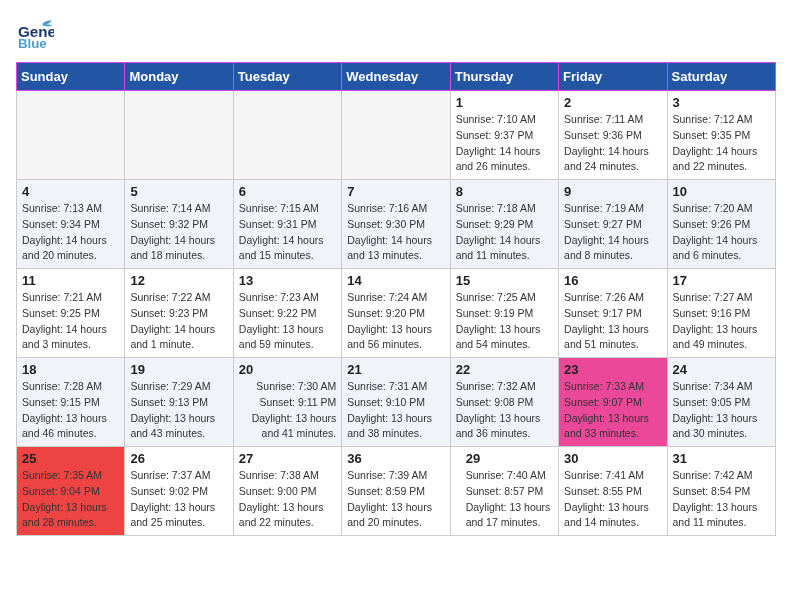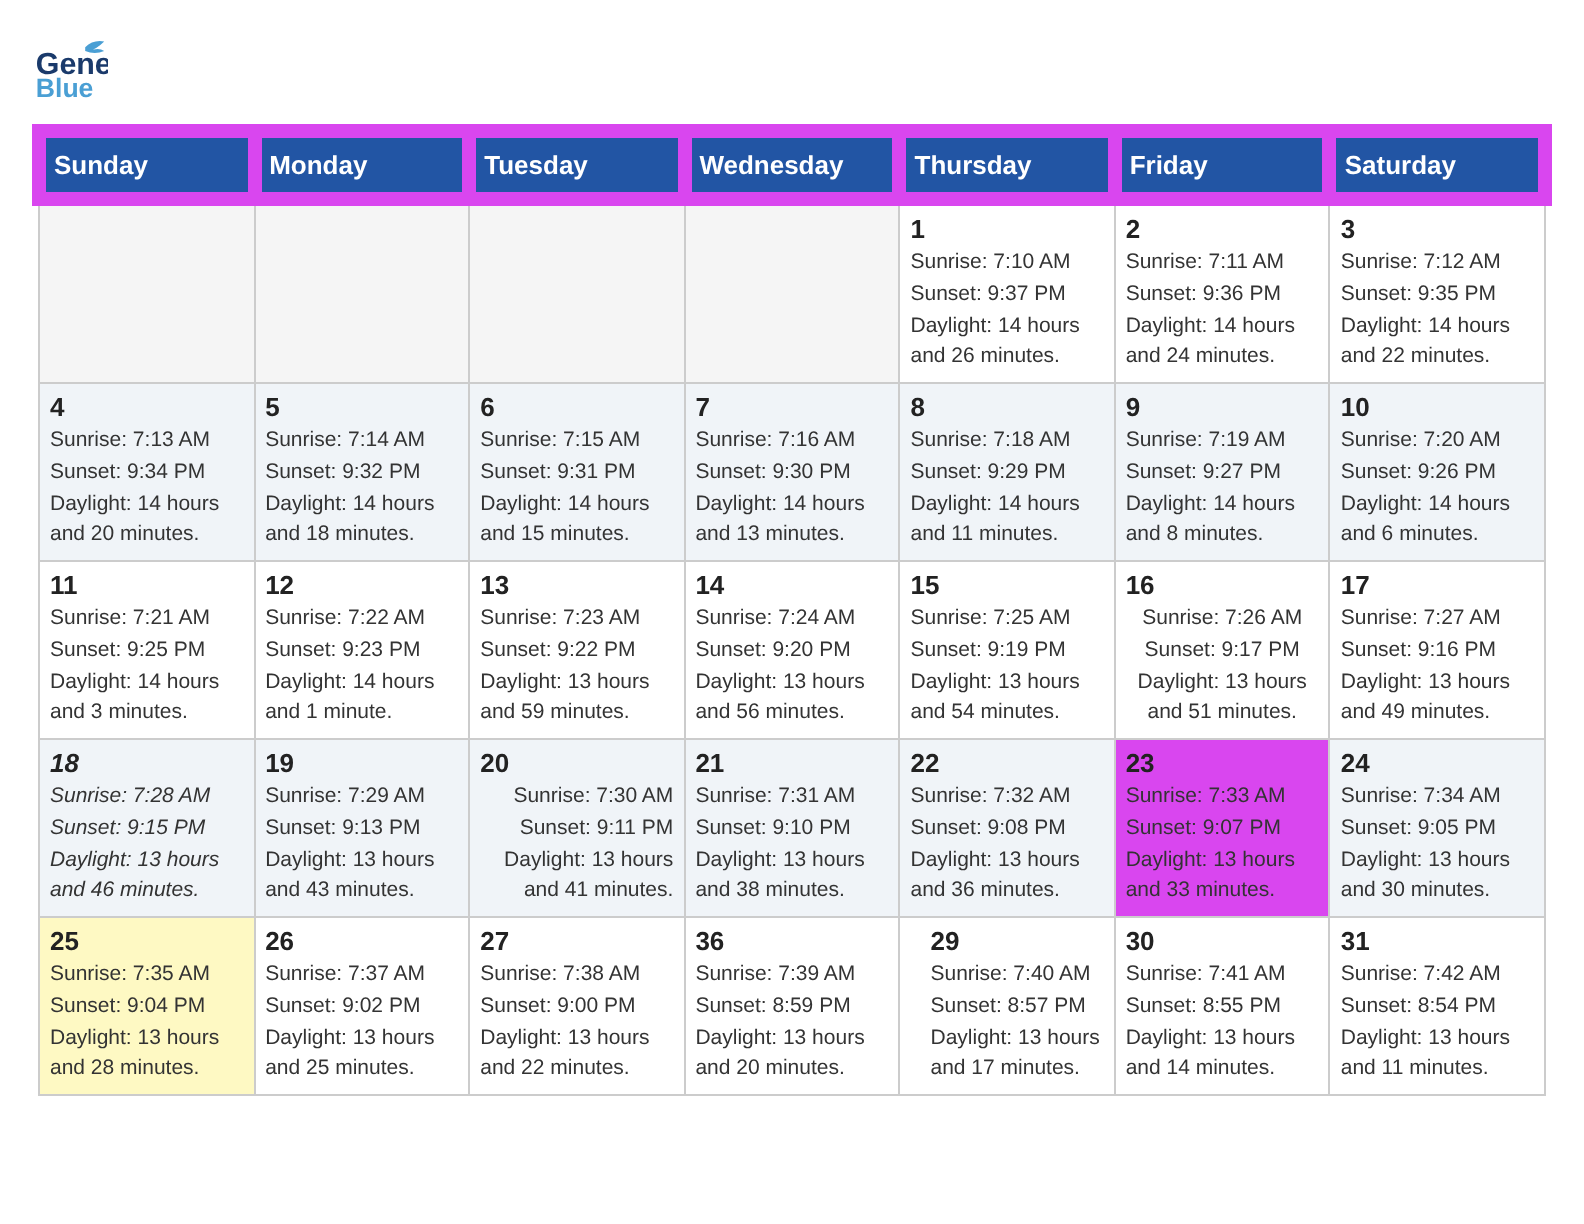--- a/index.html
+++ b/index.html
@@ -44,21 +44,21 @@
       border-collapse: collapse;
       margin-top: 8px;
     }
     .calendar th {
       background: #2255a4;
       color: #fff;
       font-size: 13px;
       font-weight: bold;
       padding: 6px 4px;
       text-align: left;
-      border: 7px solid #d946ef;
+      border: 1px solid #d946ef;
     }
     .calendar td {
       vertical-align: top;
       border: 1px solid #ccc;
       padding: 4px 5px;
       font-size: 11px;
       color: #222;
       background: #fff;
       width: calc(100% / 7);
       min-height: 80px;
@@ -225,35 +225,35 @@
         </td>
         <td style="background: rgb(255, 255, 255); margin-left: 35px;">
           <div class="day-number">15</div>
           <div class="day-detail" style="white-space: pre-line;">Sunrise: 7:25 AM
 Sunset: 9:19 PM
 Daylight: 13 hours
 and 54 minutes.</div>
         </td>
         <td style="background: rgb(255, 255, 255);">
           <div class="day-number">16</div>
-          <div class="day-detail" style="white-space: pre-line; text-align: center;">Sunrise: 7:26 AM
+          <div class="day-detail" style="white-space: pre-line;">Sunrise: 7:26 AM
 Sunset: 9:17 PM
 Daylight: 13 hours
 and 51 minutes.</div>
         </td>
         <td style="background: rgb(255, 255, 255);">
           <div class="day-number">17</div>
           <div class="day-detail" style="white-space: pre-line;">Sunrise: 7:27 AM
 Sunset: 9:16 PM
 Daylight: 13 hours
 and 49 minutes.</div>
         </td>
       </tr>
       <tr>
-        <td style="background: rgb(240, 244, 248); font-style: italic;">
+        <td style="background: rgb(240, 244, 248);">
           <div class="day-number">18</div>
           <div class="day-detail" style="white-space: pre-line;">Sunrise: 7:28 AM
 Sunset: 9:15 PM
 Daylight: 13 hours
 and 46 minutes.</div>
         </td>
         <td style="background: rgb(240, 244, 248);">
           <div class="day-number">19</div>
           <div class="day-detail" style="white-space: pre-line;">Sunrise: 7:29 AM
 Sunset: 9:13 PM
@@ -274,37 +274,37 @@
 Daylight: 13 hours
 and 38 minutes.</div>
         </td>
         <td style="background: rgb(240, 244, 248);">
           <div class="day-number">22</div>
           <div class="day-detail" style="white-space: pre-line;">Sunrise: 7:32 AM
 Sunset: 9:08 PM
 Daylight: 13 hours
 and 36 minutes.</div>
         </td>
-        <td style="background: #d946ef;">
+        <td style="background: #ec4899;">
           <div class="day-number">23</div>
           <div class="day-detail" style="white-space: pre-line;">Sunrise: 7:33 AM
 Sunset: 9:07 PM
 Daylight: 13 hours
 and 33 minutes.</div>
         </td>
         <td style="background: rgb(240, 244, 248); margin-left: 32px;">
           <div class="day-number">24</div>
           <div class="day-detail" style="white-space: pre-line;">Sunrise: 7:34 AM
 Sunset: 9:05 PM
 Daylight: 13 hours
 and 30 minutes.</div>
         </td>
       </tr>
       <tr>
-        <td style="background: #fef9c3;">
+        <td style="background: #ef4444;">
           <div class="day-number">25</div>
           <div class="day-detail" style="white-space: pre-line;">Sunrise: 7:35 AM
 Sunset: 9:04 PM
 Daylight: 13 hours
 and 28 minutes.</div>
         </td>
         <td style="background: rgb(255, 255, 255);">
           <div class="day-number">26</div>
           <div class="day-detail" style="white-space: pre-line;">Sunrise: 7:37 AM
 Sunset: 9:02 PM

